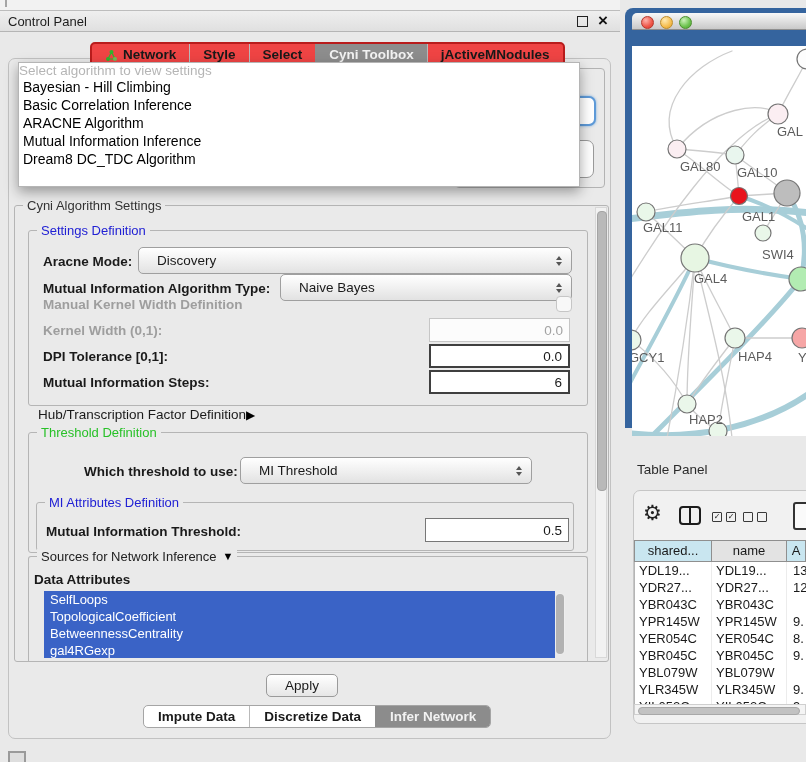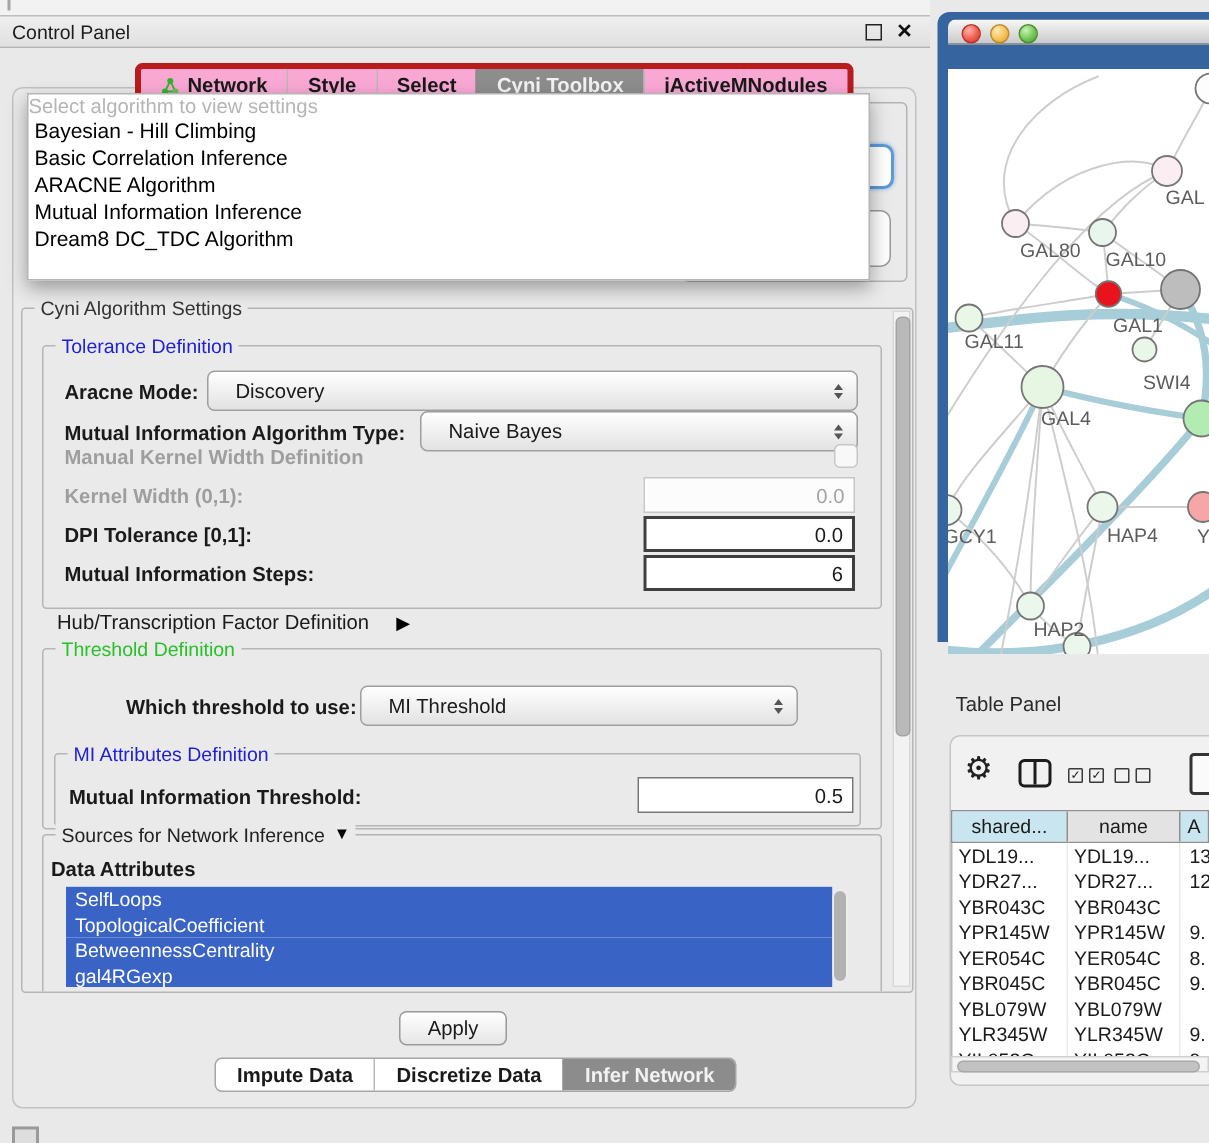--- a/index.html
+++ b/index.html
@@ -12,21 +12,21 @@
   #cp-tick{left:5px;top:0;width:2px;height:7px;background:#a5a5a5}
   #cp-titlebar{left:0;top:10px;width:620px;height:22px;background:linear-gradient(#efefef,#e0e0e0);
                border-top:1px solid #bdbdbd;border-bottom:1px solid #b5b5b5;box-sizing:border-box}
   #cp-title{left:8px;top:12px;font-size:13px;color:#1c1c1c;line-height:19px}
   #cp-float{left:577px;top:16px;width:9px;height:9px;border:1.5px solid #222;background:transparent}
   #cp-close{left:598px;top:10px;font-size:17px;font-weight:bold;color:#111;line-height:21px}
 
   #cp-panel{left:8px;top:58px;width:601px;height:679px;border:1px solid #c2c2c2;border-radius:7px;background:#eaeaea}
 
   
-  #cp-tabs{left:90px;top:42px;height:22px;display:inline-flex;background:#f9a8d4;border:4px solid #b91c1c;
+  #cp-tabs{left:90px;top:42px;height:22px;display:inline-flex;background:#ef4444;border:2px solid #b91c1c;
            border-radius:5px;overflow:hidden;z-index:8}
   .seg{display:flex;align-items:center;gap:5px;padding:0 13px;font-size:13.5px;font-weight:600;
        color:#191919;line-height:22px;white-space:nowrap}
   .seg + .seg{border-left:1px solid #b9b9b9}
   .seg.sel{background:#8d8d8d;color:#f3f3f3;border-left-color:#8d8d8d}
 
   
   .peek-box{border:1px solid #b3b3b3;border-radius:4px;background:#eaeaea}
   #peek-combo{left:500px;top:96px;width:92px;height:26px;background:#fff;border:2px solid #5e9ad8;
               border-radius:7px;box-shadow:0 0 3px #7aaede}
@@ -52,21 +52,21 @@
   .tri-down{width:0;height:0;border-left:3.5px solid transparent;border-right:3.5px solid transparent;border-top:4.5px solid #555}
 
   .field{position:absolute;background:#fff;box-sizing:border-box;display:flex;align-items:center;
          justify-content:flex-end;padding-right:6px;font-size:13.5px}
   .field.strong{border:2px solid #3f3f3f}
   .field.normal{border:1.5px solid #777}
   .field.dis{border:1px solid #c6c6c6;background:#fcfcfc;color:#a3a3a3}
 
   #kernel-check{left:556px;top:296px;width:14px;height:14px;border:1px solid #c6c6c6;border-radius:4px;background:#f8f8f8}
 
-  #hub-row{left:38px;top:407px;font-size:13.5px;color:#1a1a1a;display:flex;align-items:flex-end;gap:18px}
+  #hub-row{left:38px;top:407px;font-size:13.5px;color:#1a1a1a;display:flex;align-items:flex-end;gap:0}
   .tri-glyph{font-size:12px;color:#000}
 
   
   #attr-list{left:44px;top:591px;width:511px;height:67px;background:#fff;overflow:hidden}
   .attr-item{height:17px;line-height:17px;padding-left:6px;font-size:13px;color:#fff}
   #attr-scroll{left:555px;top:593px;width:10px;height:62px;background:#eee;border-radius:5px}
   #attr-thumb{position:absolute;left:1px;top:1px;width:8px;height:60px;background:#b2b2b2;border-radius:4px}
 
   
   #set-scroll{left:595px;top:207px;width:12px;height:451px;background:#f2f2f2;border:1px solid #d8d8d8;box-sizing:border-box}
@@ -170,21 +170,21 @@
 </div>
 
 <div class="abs group" style="left:14px;top:205px;width:593px;height:455px">
   <span class="gtitle" style="color:#333">Cyni Algorithm Settings</span>
 </div>
 <div class="abs" id="set-scroll">
     <div id="set-thumb"></div>
   </div>
 
 <div class="abs group" style="left:28px;top:230px;width:558px;height:174px">
-  <span class="gtitle" style="color:#2121d4">Tolerance Definition</span>
+  <span class="gtitle" style="color:#2121d4">Settings Definition</span>
 </div>
 <div class="lbl" style="left:43px;top:254px">Aracne Mode:</div>
 <div class="combo" style="left:138px;top:247px;width:434px;height:27px">
   <span>Discovery</span>
   <span class="spin">
       <span class="tri-up"></span>
       <span class="tri-down"></span>
     </span>
 </div>
 <div class="lbl" style="left:43px;top:281px">Mutual Information Algorithm Type:</div>

